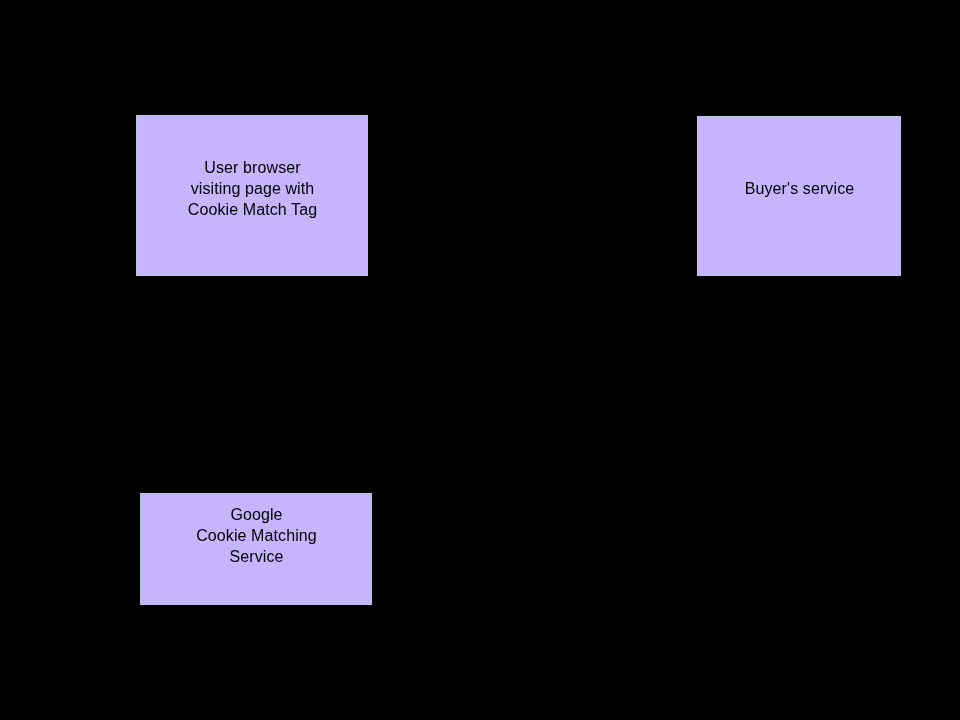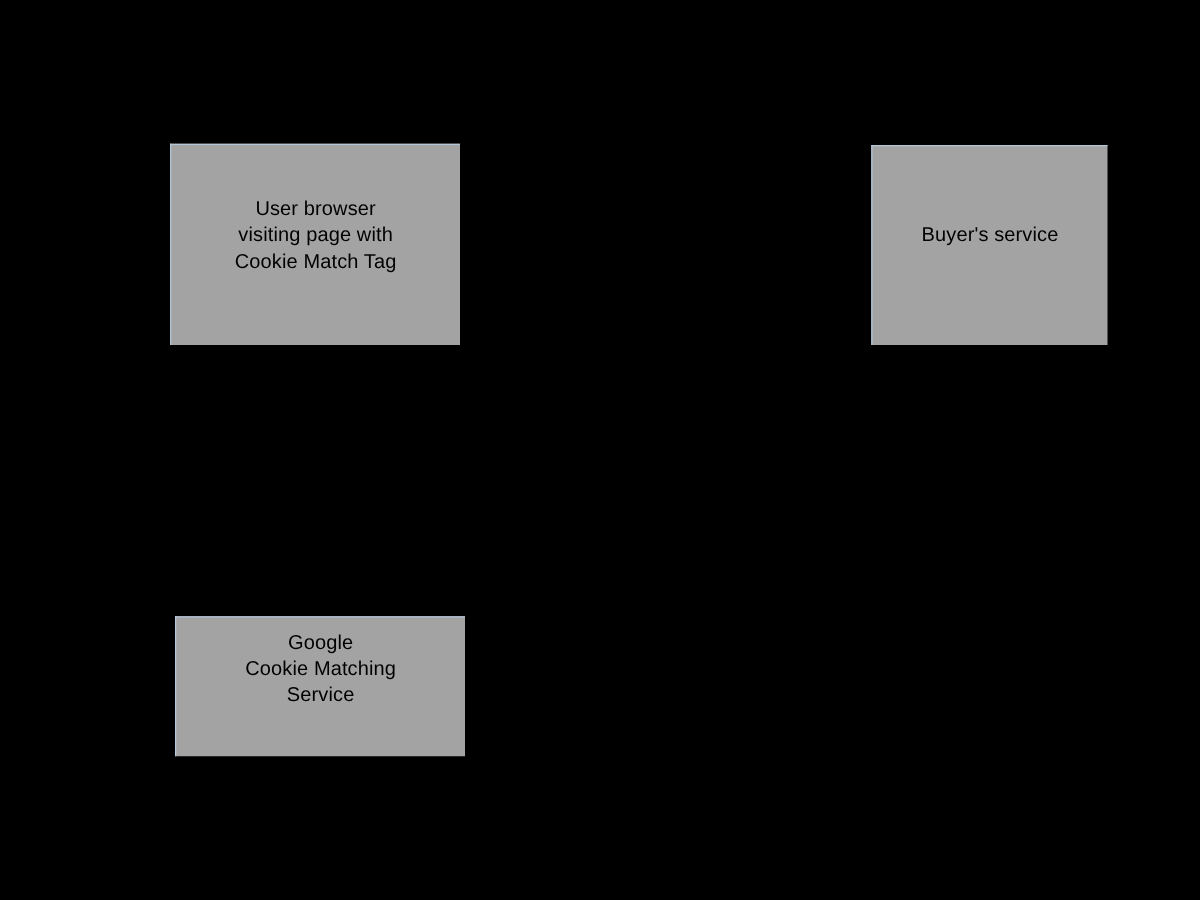--- a/index.html
+++ b/index.html
@@ -11,21 +11,21 @@
   #canvas {
     position: relative;
     width: 960px;
     height: 720px;
     background: #000000;
     overflow: hidden;
     font-family: "Liberation Sans", "DejaVu Sans", sans-serif;
   }
   .node {
     position: absolute;
-    background: #a3a3a3;
+    background: #c4b5fd;
     border-top: 1px solid #b3c6da;
     border-left: 1px solid #b3c6da;
     box-sizing: border-box;
     display: flex;
     align-items: center;
     justify-content: center;
     text-align: center;
   }
   .node-label {
     color: #000000;
@@ -40,21 +40,21 @@
   #node-user-browser {
     left: 136px;
     top: 115px;
     width: 232px;
     height: 161px;
   }
   
   #node-buyers-service {
     left: 697px;
     top: 116px;
-    width: 189px;
+    width: 204px;
     height: 160px;
   }
   
   #node-google-cookie-matching {
     left: 140px;
     top: 493px;
     width: 232px;
     height: 112px;
   }
   

